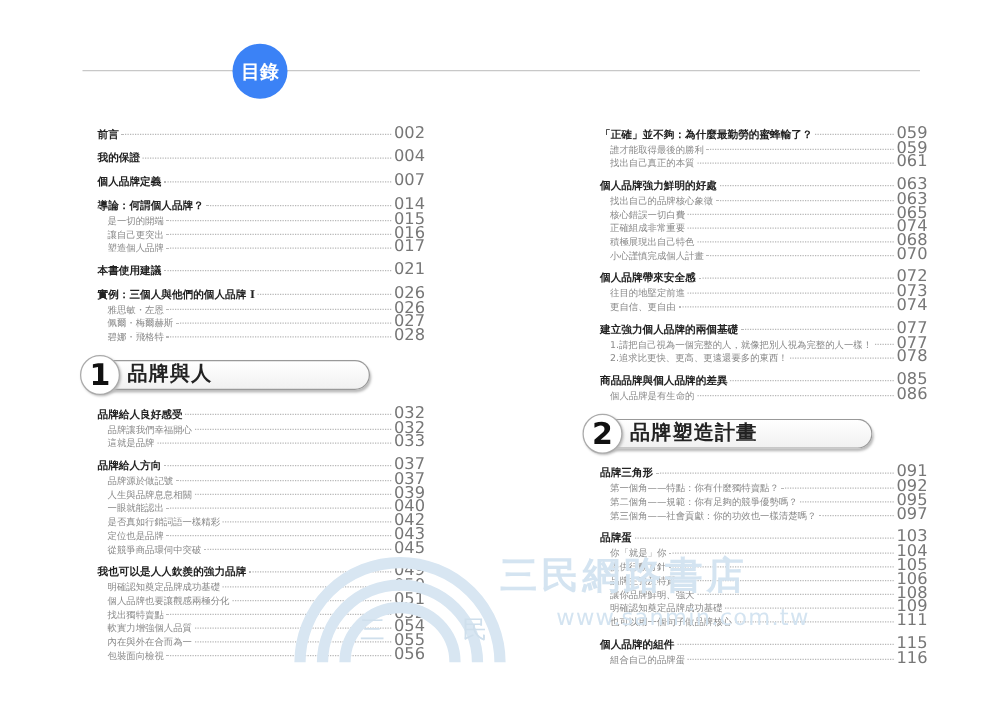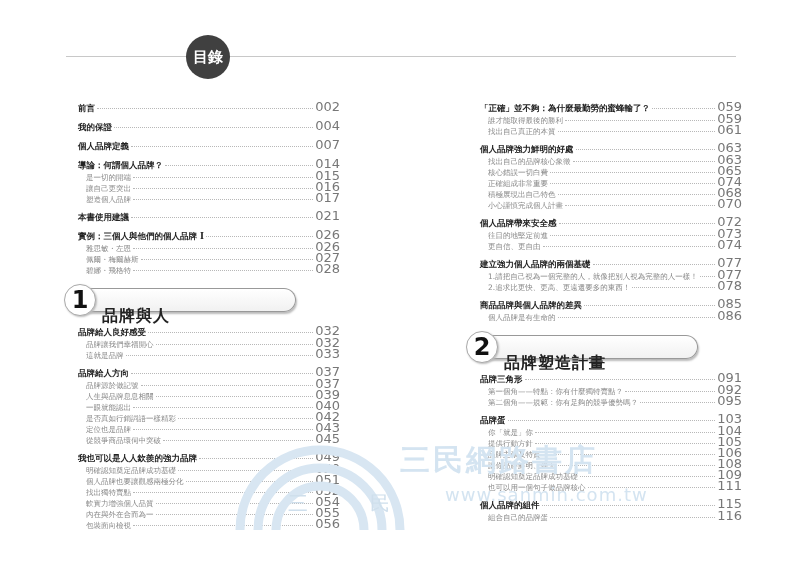--- a/index.html
+++ b/index.html
@@ -3,21 +3,21 @@
 <meta charset="utf-8">
 <style>
   html, body { margin: 0; padding: 0; }
   body {
     width: 800px; height: 570px; background: #ffffff; position: relative; overflow: hidden;
     font-family: "DejaVu Serif", serif; color: #222;
   }
   .top-rule { position: absolute; left: 66px; top: 56px; width: 670px; height: 1px; background: #c8c8c8; }
   .title-badge {
     position: absolute; left: 186px; top: 35px; width: 44px; height: 44px; border-radius: 50%;
-    background: #404040; color: #fff; font-size: 15px; font-weight: bold;
+    background: #3b82f6; color: #fff; font-size: 15px; font-weight: bold;
     display: flex; align-items: center; justify-content: center; letter-spacing: 0px;
   }
   .col { position: absolute; width: 262px; }
   .col.left { left: 78px; top: 100px; }
   .col.right { left: 480px; top: 100px; }
   .group { margin-bottom: 6px; }
   .entry { display: flex; align-items: baseline; height: 11px; line-height: 11px; white-space: nowrap; }
   .entry .label { flex: 0 0 auto; }
   .entry .dots { flex: 1 1 auto; border-bottom: 1px dotted #b8b8b8; margin: 0 2px; transform: translateY(-2px); min-width: 8px; }
   .entry .page { flex: 0 0 auto; font-family: "DejaVu Sans", sans-serif; font-size: 13px; color: #777; }
@@ -33,21 +33,21 @@
     box-shadow: 1px 2px 2px #bbb; background: linear-gradient(#fff, #f1f1f1);
   }
   .chapter .num-circle {
     position: absolute; left: 0; top: 0; width: 30px; height: 30px; border-radius: 50%;
     background: #fff; border: 1px solid #aaa; box-shadow: 1px 1px 2px #bbb;
     display: flex; align-items: center; justify-content: center;
     font-family: "DejaVu Sans", sans-serif; font-weight: bold; font-size: 24px; color: #111;
   }
   .chapter .ch-title {
     position: absolute; left: 38px; top: 5px; font-family: "DejaVu Sans", sans-serif;
-    font-weight: bold; font-size: 16px; color: #222; letter-spacing: 1px; margin-top: 17px;
+    font-weight: bold; font-size: 16px; color: #222; letter-spacing: 1px;
   }
   .watermark {
     position: absolute; left: 230px; top: 440px; width: 420px; height: 90px; pointer-events: none;
   }
   .wm-arcs { position: absolute; left: 0; top: 0; width: 180px; height: 90px; }
   .wm-text { position: absolute; left: 170px; top: 0; font-family: "DejaVu Sans", sans-serif; color: #d4e4f1; font-size: 30px; font-weight: bold; letter-spacing: 3px; }
   .wm-url { position: absolute; left: 215px; top: 44px; font-family: "DejaVu Sans", sans-serif; color: #d4e4f1; font-size: 18px; letter-spacing: 1px; }
   .wm-small { position: absolute; left: 58px; top: 50px; font-family: "DejaVu Sans", sans-serif; color: #cfdfec; font-size: 20px; }
   .wm-small2 { position: absolute; left: 140px; top: 50px; font-family: "DejaVu Sans", sans-serif; color: #cfdfec; font-size: 20px; }
 </style>
@@ -336,20 +336,25 @@
       </div>
       <div class="entry sub">
         <span class="label">第一個角——特點：你有什麼獨特賣點？</span>
         <span class="dots"></span>
         <span class="page">092</span>
       </div>
       <div class="entry sub">
         <span class="label">第二個角——規範：你有足夠的競爭優勢嗎？</span>
         <span class="dots"></span>
         <span class="page">095</span>
+      </div>
+      <div class="entry sub">
+        <span class="label">第三個角——社會貢獻：你的功效也一樣清楚嗎？</span>
+        <span class="dots"></span>
+        <span class="page">097</span>
       </div>
     </div>
     <div class="group">
       <div class="entry main">
         <span class="label">品牌蛋</span>
         <span class="dots"></span>
         <span class="page">103</span>
       </div>
       <div class="entry sub">
         <span class="label">你「就是」你</span>

